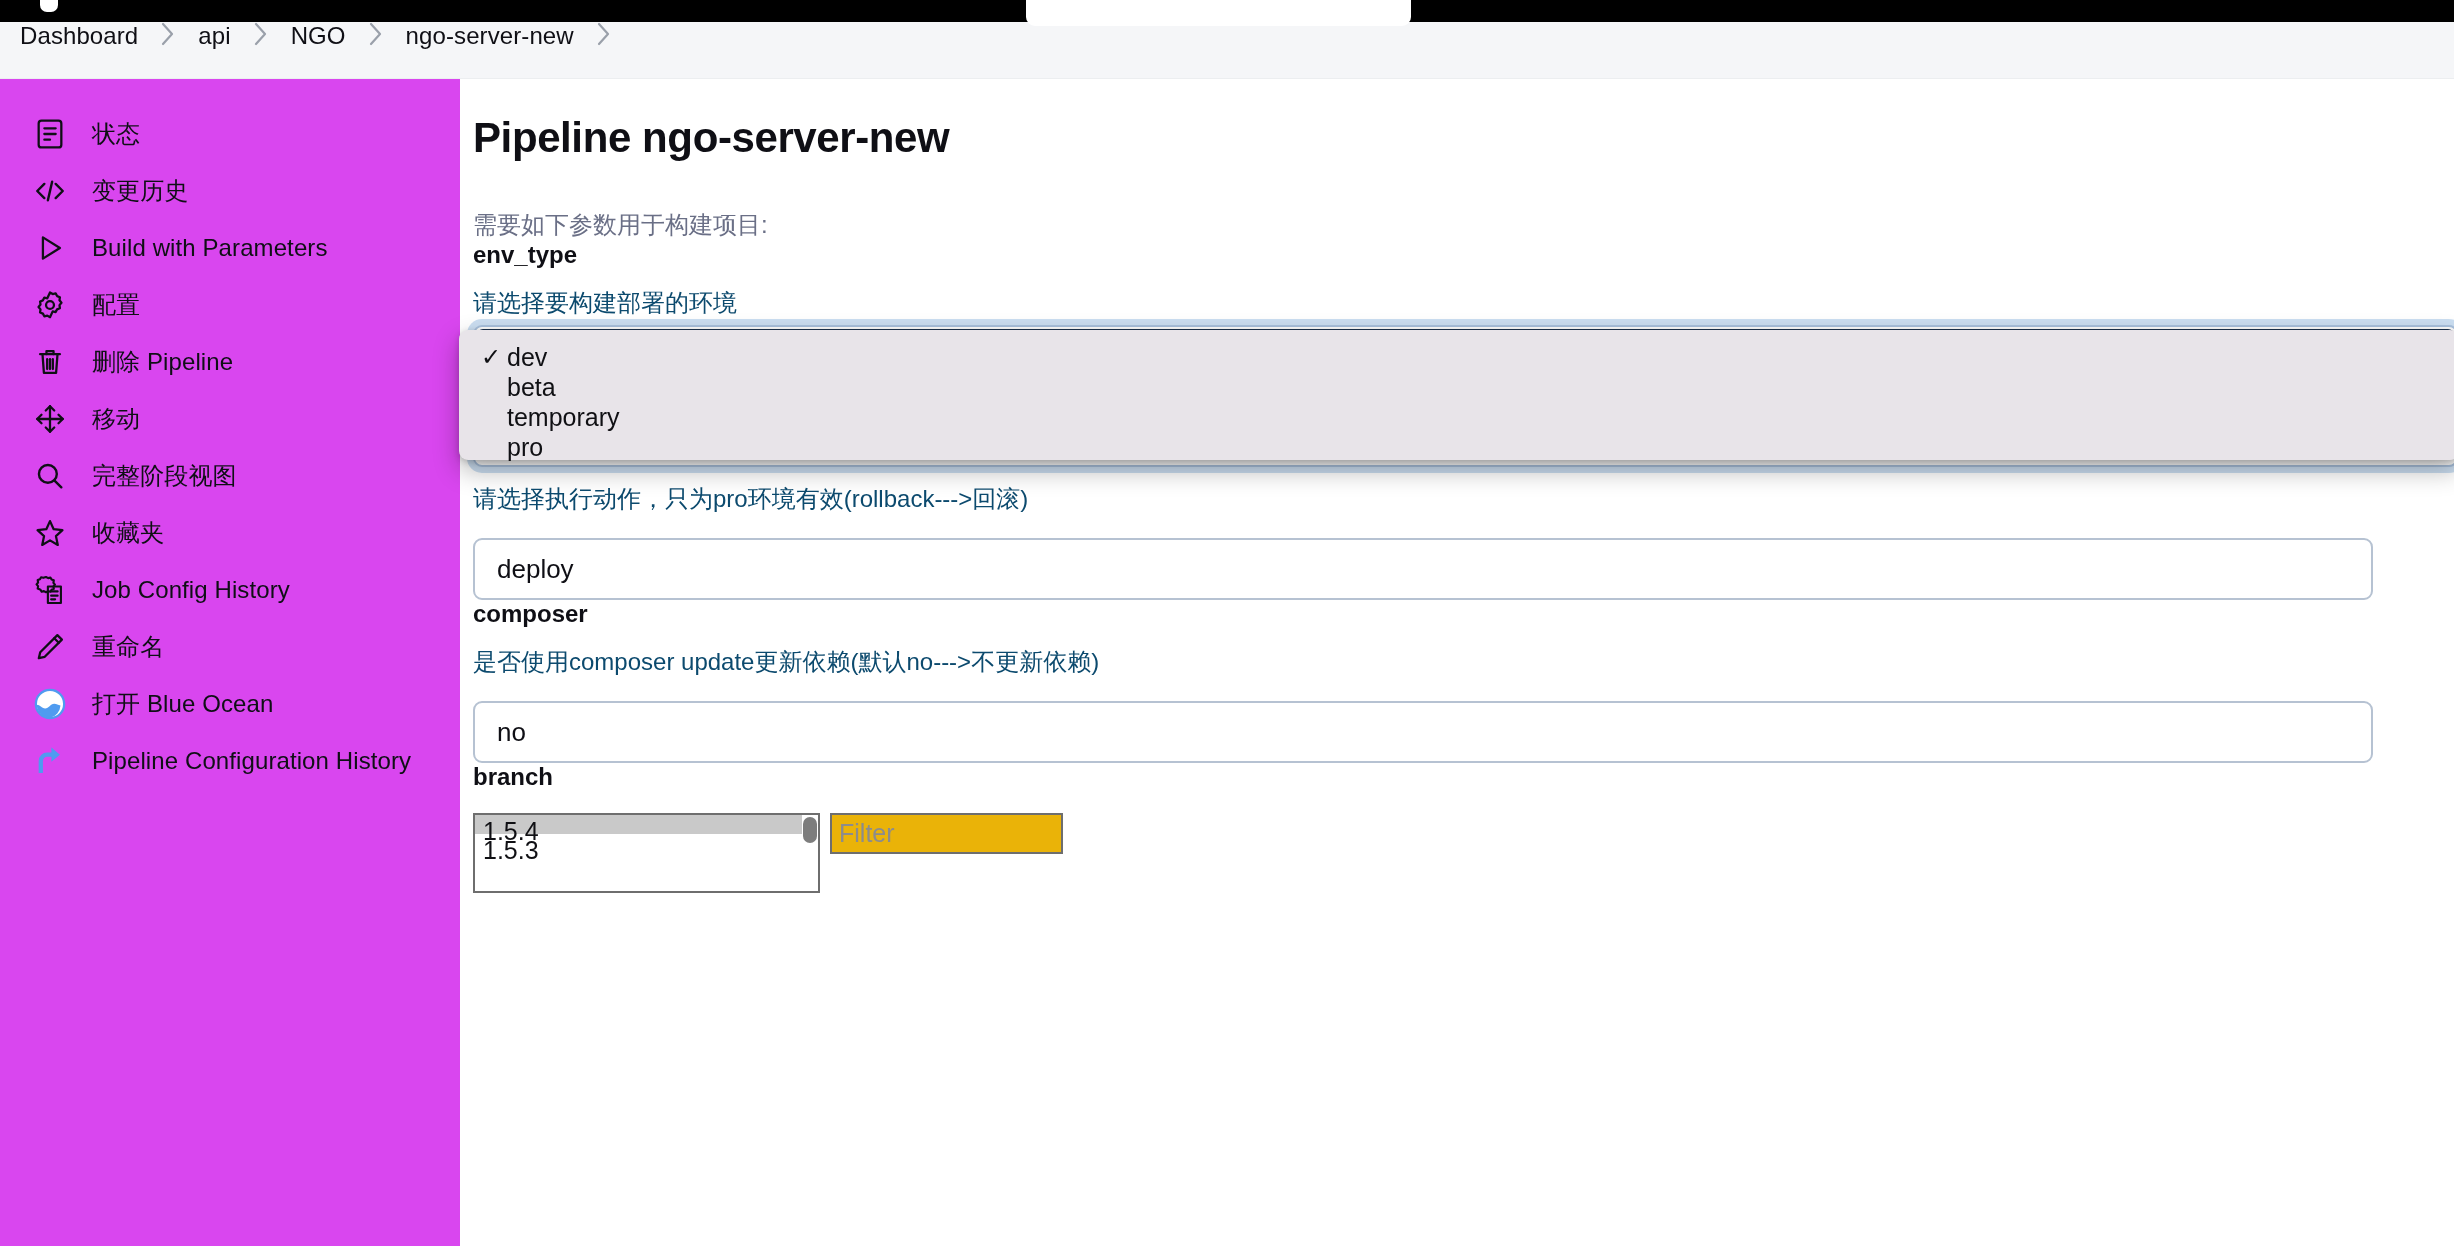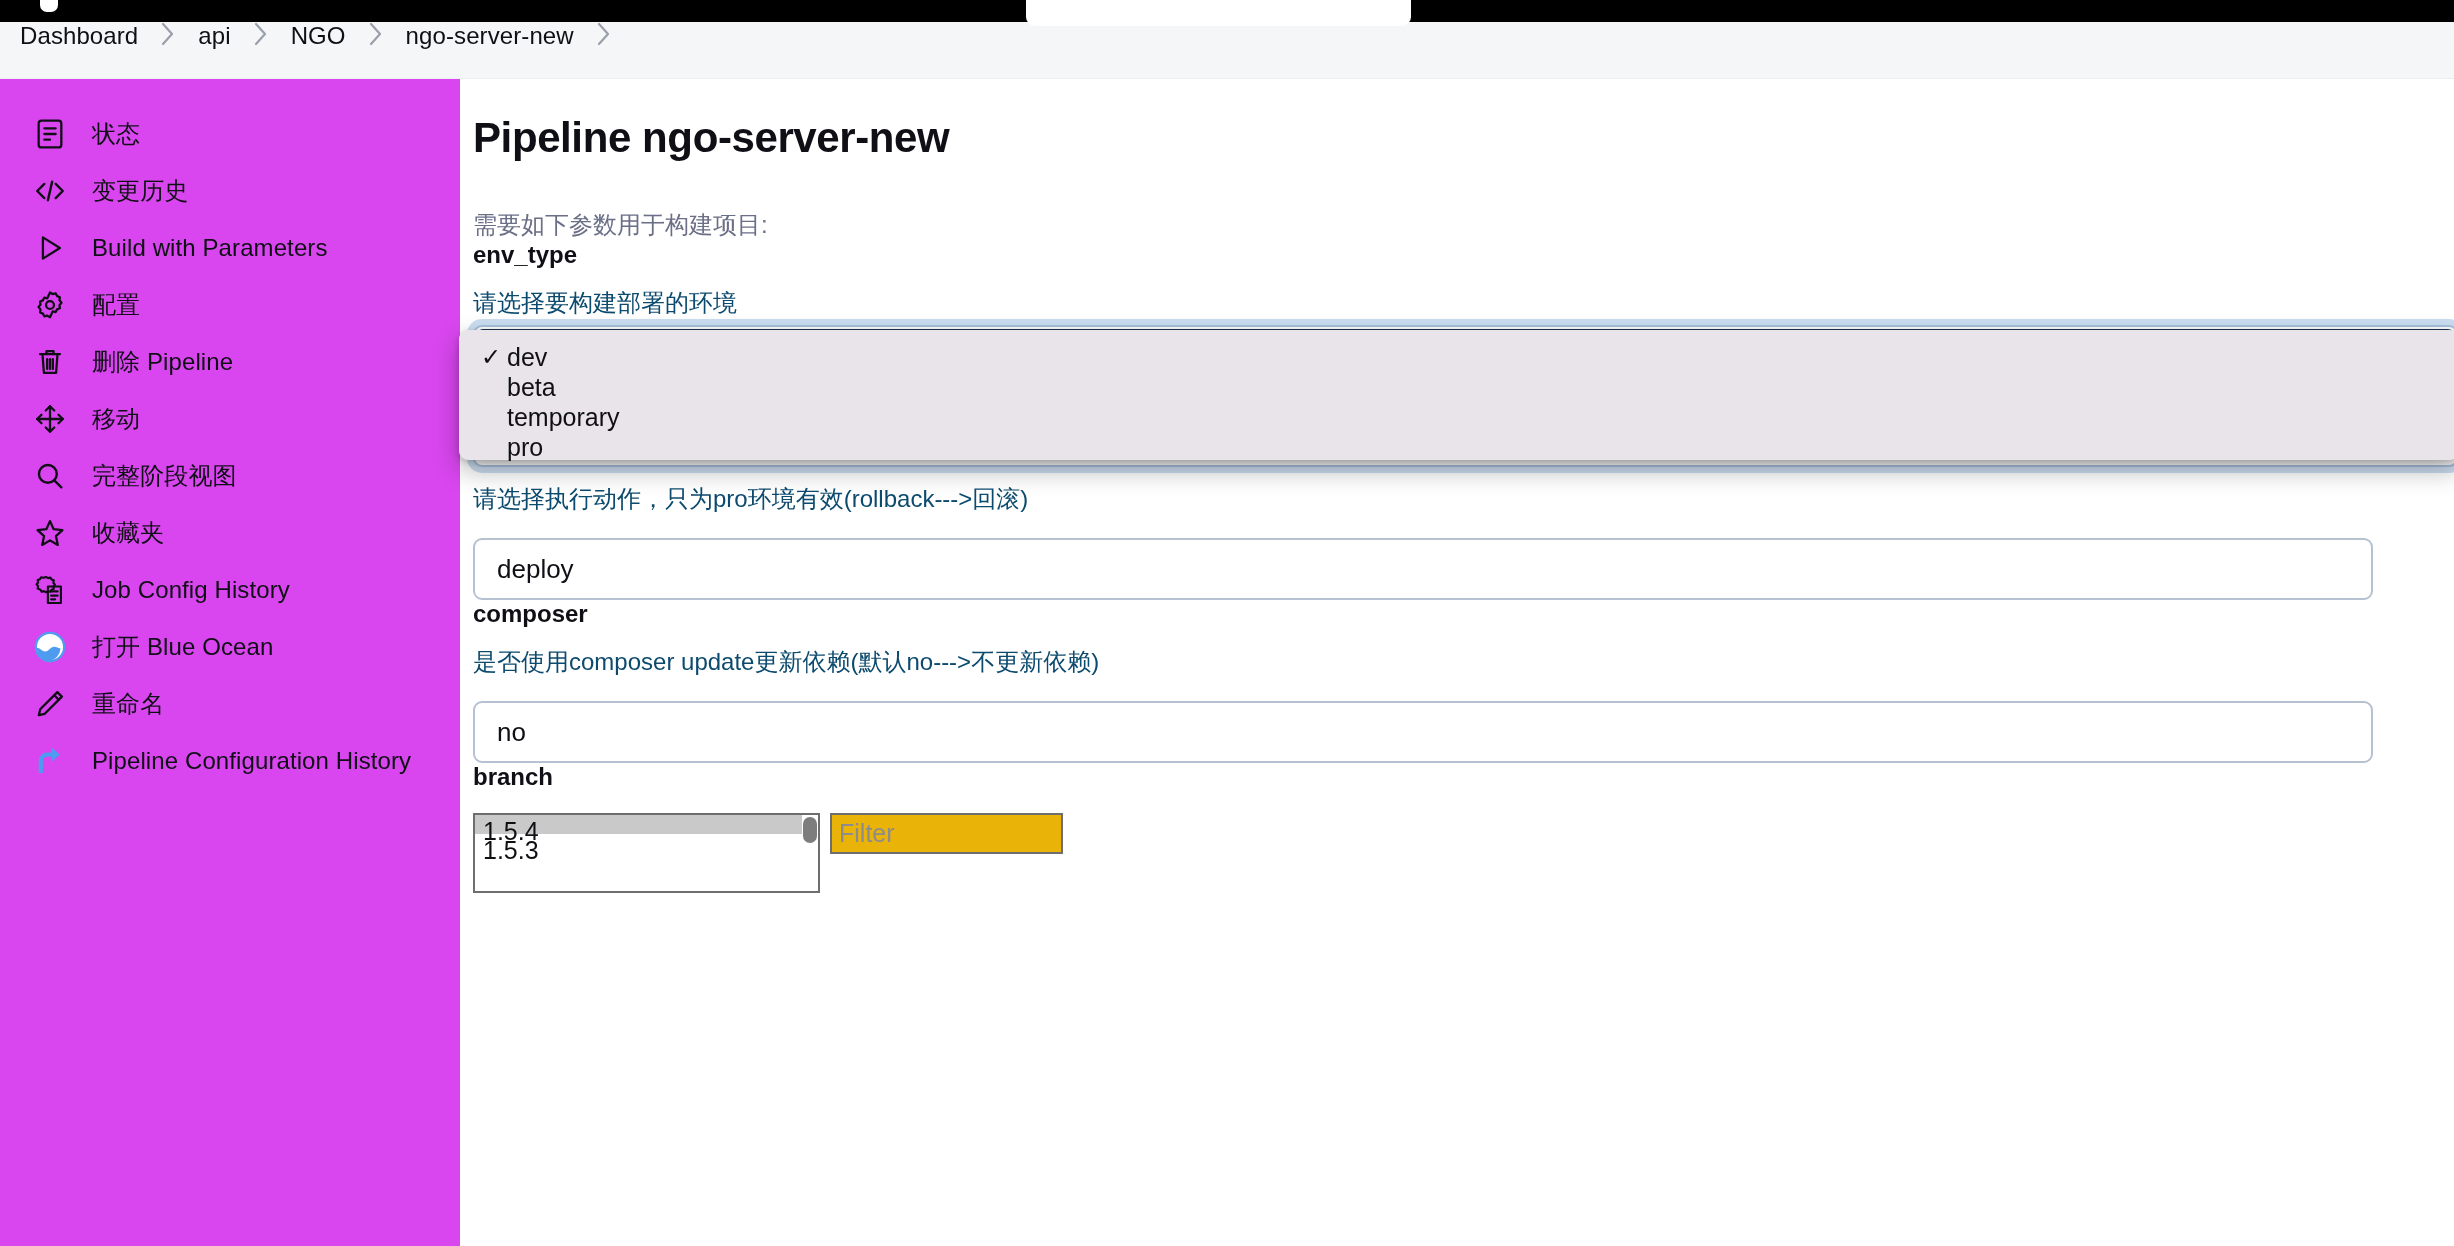--- a/index.html
+++ b/index.html
@@ -418,36 +418,36 @@
         <line x1="12.8" y1="13" x2="17.4" y2="13"></line>
           <line x1="12.8" y1="16" x2="17.4" y2="16"></line>
           <line x1="12.8" y1="18.6" x2="15.6" y2="18.6"></line>
       </svg>
     </span>
     <span class="side-label">Job Config History</span>
   </div>
 
   <div class="side-item">
     <span class="side-icon">
+      <svg width="34" height="34" viewBox="0 0 24 24" fill="none" stroke="#0f0f15" stroke-width="1.6" stroke-linecap="round" stroke-linejoin="round">
+        <path d="M17.2 3.6l3.2 3.2L8.3 18.9l-4.2 1 1-4.2z"></path>
+        <line x1="15" y1="5.8" x2="18.2" y2="9"></line>
+      </svg>
+    </span>
+    <span class="side-label">重命名</span>
+  </div>
+
+  <div class="side-item">
+    <span class="side-icon">
       <svg width="34" height="34" viewBox="0 0 24 24">
         <circle cx="12" cy="12" r="10" fill="#ffffff" stroke="#4f9bf0" stroke-width="1.6"></circle>
         <path d="M2.6 12.6c2.6 0 3.4 2.6 6 2.6s3.6-3.4 6.4-3.4c1.7 0 2.7 1 4.4 1.2A9.6 9.6 0 0 1 12 21.8 9.6 9.6 0 0 1 2.6 12.6z" fill="#4f9bf0"></path>
       </svg>
     </span>
     <span class="side-label">打开 Blue Ocean</span>
-  </div>
-
-  <div class="side-item">
-    <span class="side-icon">
-      <svg width="34" height="34" viewBox="0 0 24 24" fill="none" stroke="#0f0f15" stroke-width="1.6" stroke-linecap="round" stroke-linejoin="round">
-        <path d="M17.2 3.6l3.2 3.2L8.3 18.9l-4.2 1 1-4.2z"></path>
-        <line x1="15" y1="5.8" x2="18.2" y2="9"></line>
-      </svg>
-    </span>
-    <span class="side-label">重命名</span>
   </div>
 
   <div class="side-item">
     <span class="side-icon">
       <svg width="34" height="34" viewBox="0 0 24 24">
         <path d="M4 20.5V12a6 6 0 0 1 6-6h3V2.5l6 5-6 5V9h-3a3 3 0 0 0-3 3v8.5z" fill="#4f9bf0"></path>
       </svg>
     </span>
     <span class="side-label">Pipeline Configuration History</span>
   </div>

